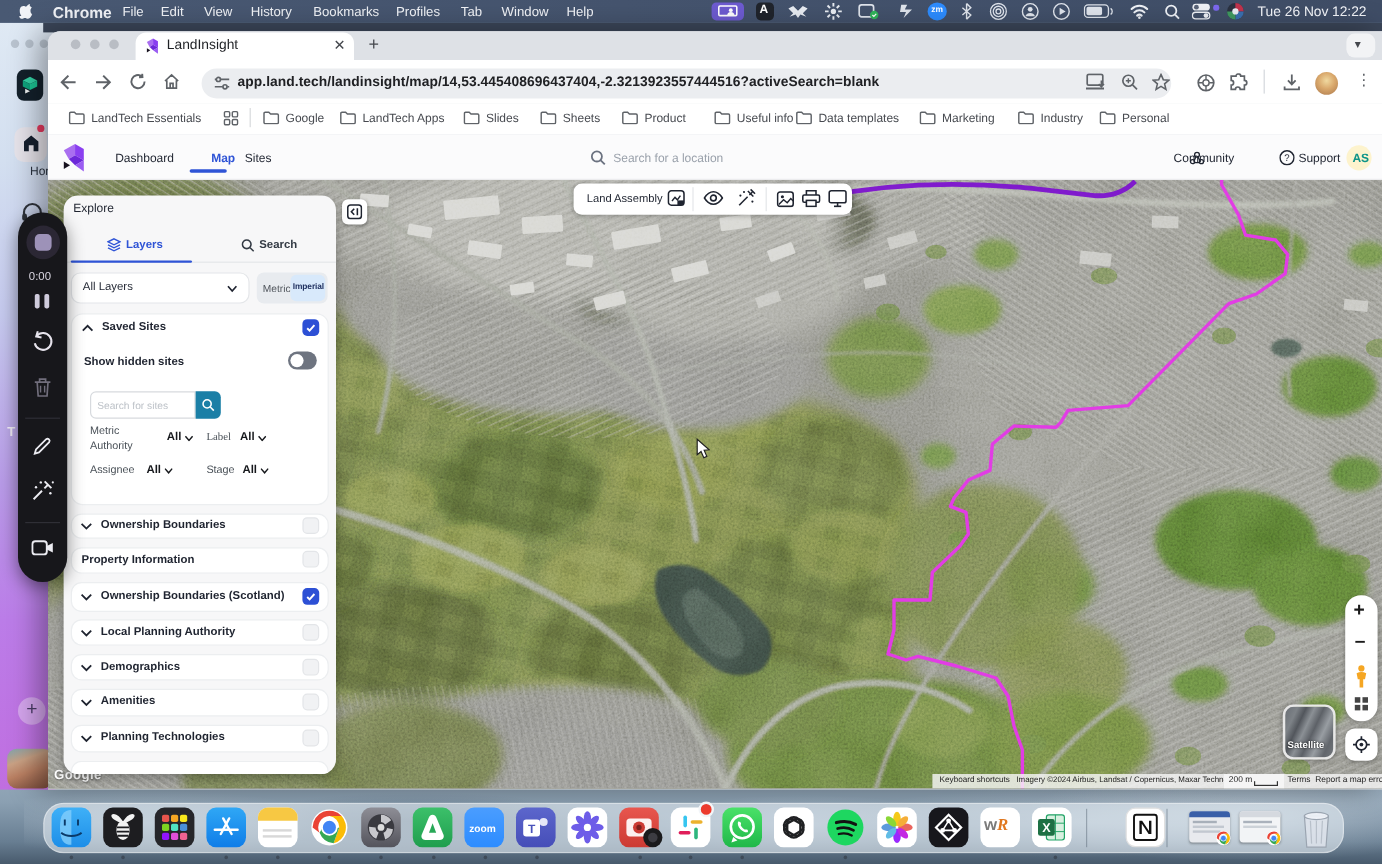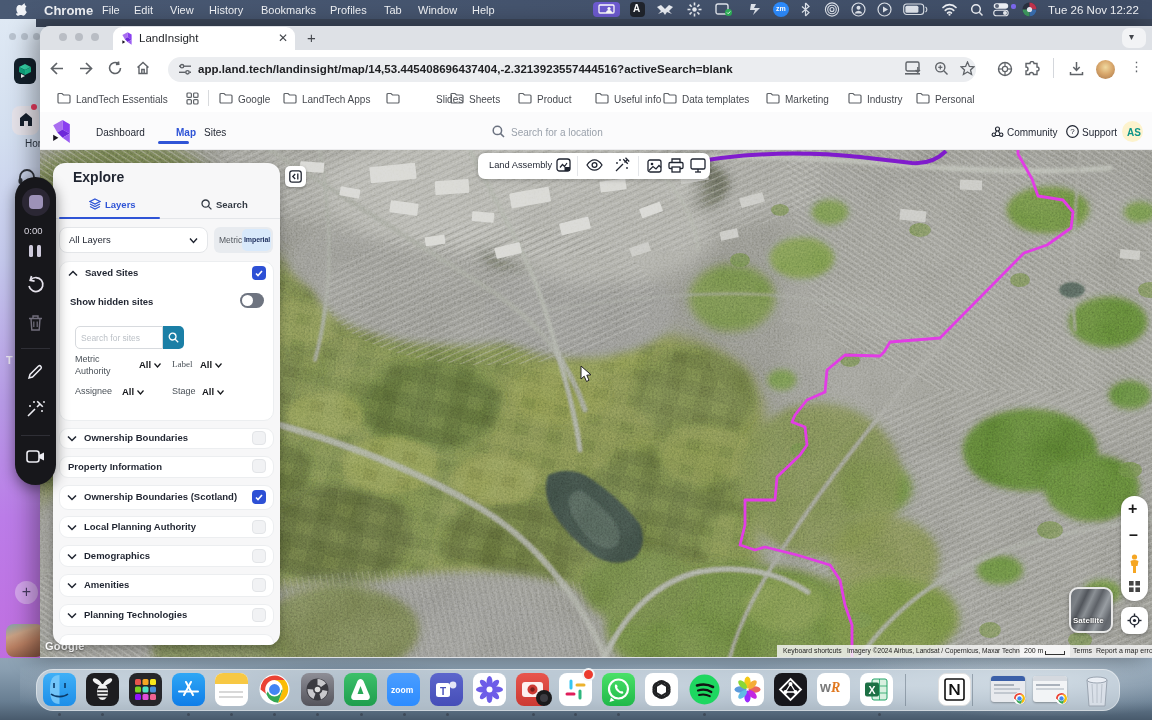--- a/index.html
+++ b/index.html
@@ -262,21 +262,21 @@
     <path d="M1 2.5 a1 1 0 0 1 1-1 h3 l1.5 1.5 h5.5 a1 1 0 0 1 1 1 v6 a1 1 0 0 1 -1 1 h-10 a1 1 0 0 1 -1-1 Z" fill="none" stroke="#5f6368" stroke-width="1.2"></path>
   </svg>
 <div class="bmtext" style="left:238px;">Google</div>
 <svg class="bmfolder" style="left:283px;" viewBox="0 0 14 12">
     <path d="M1 2.5 a1 1 0 0 1 1-1 h3 l1.5 1.5 h5.5 a1 1 0 0 1 1 1 v6 a1 1 0 0 1 -1 1 h-10 a1 1 0 0 1 -1-1 Z" fill="none" stroke="#5f6368" stroke-width="1.2"></path>
   </svg>
 <div class="bmtext" style="left:302px;">LandTech Apps</div>
 <svg class="bmfolder" style="left:386px;" viewBox="0 0 14 12">
     <path d="M1 2.5 a1 1 0 0 1 1-1 h3 l1.5 1.5 h5.5 a1 1 0 0 1 1 1 v6 a1 1 0 0 1 -1 1 h-10 a1 1 0 0 1 -1-1 Z" fill="none" stroke="#5f6368" stroke-width="1.2"></path>
   </svg>
-<div class="bmtext" style="left:405px;margin-left:31px;">Slides</div>
+<div class="bmtext" style="left:405px;">Slides</div>
 <svg class="bmfolder" style="left:450px;" viewBox="0 0 14 12">
     <path d="M1 2.5 a1 1 0 0 1 1-1 h3 l1.5 1.5 h5.5 a1 1 0 0 1 1 1 v6 a1 1 0 0 1 -1 1 h-10 a1 1 0 0 1 -1-1 Z" fill="none" stroke="#5f6368" stroke-width="1.2"></path>
   </svg>
 <div class="bmtext" style="left:469px;">Sheets</div>
 <svg class="bmfolder" style="left:518px;" viewBox="0 0 14 12">
     <path d="M1 2.5 a1 1 0 0 1 1-1 h3 l1.5 1.5 h5.5 a1 1 0 0 1 1 1 v6 a1 1 0 0 1 -1 1 h-10 a1 1 0 0 1 -1-1 Z" fill="none" stroke="#5f6368" stroke-width="1.2"></path>
   </svg>
 <div class="bmtext" style="left:537px;">Product</div>
 <svg class="bmfolder" style="left:595px;" viewBox="0 0 14 12">
     <path d="M1 2.5 a1 1 0 0 1 1-1 h3 l1.5 1.5 h5.5 a1 1 0 0 1 1 1 v6 a1 1 0 0 1 -1 1 h-10 a1 1 0 0 1 -1-1 Z" fill="none" stroke="#5f6368" stroke-width="1.2"></path>
@@ -317,21 +317,21 @@
   </svg>
 <div class="abs" style="left:511px;top:127px;font-size:10px;color:#9aa1ab;">Search for a location</div>
 <svg class="abs" style="left:991px;top:126px;" width="13" height="12" viewBox="0 0 13 12">
     <g fill="none" stroke="#1f2430" stroke-width="1.1">
       <circle cx="6.5" cy="3" r="2"></circle>
       <circle cx="2.8" cy="8.7" r="1.7"></circle>
       <circle cx="10.2" cy="8.7" r="1.7"></circle>
       <path d="M4.3 7.5 L5.6 4.8 M8.7 7.5 L7.4 4.8 M4.5 9.5 L8.5 9.5"></path>
     </g>
   </svg>
-<div class="abs" style="left:1007px;top:127px;font-size:10px;color:#1f2430;">Community</div>
+<div class="abs" style="left:978px;top:127px;font-size:10px;color:#1f2430;">Community</div>
 <svg class="abs" style="left:1066px;top:125px;" width="13" height="13" viewBox="0 0 13 13">
     <circle cx="6.5" cy="6.5" r="5.8" fill="none" stroke="#1f2430" stroke-width="1.2"></circle>
     <text x="6.5" y="9.3" font-size="8" text-anchor="middle" fill="#1f2430" font-family="Liberation Sans">?</text>
   </svg>
 <div class="abs" style="left:1082px;top:127px;font-size:10px;color:#1f2430;">Support</div>
 <div class="abs" style="left:1122px;top:121px;width:21px;height:21px;border-radius:50%;background:#fdf3cd;"></div>
 <div class="abs" style="left:1127px;top:127px;font-size:10px;font-weight:700;color:#0d9488;">AS</div>
 
 <div class="abs" id="maparea" style="left:40px;top:150px;width:1112px;height:507px;overflow:hidden;background:#95958c;">
 <svg width="1112" height="507" viewBox="0 0 1112 507">
@@ -639,21 +639,21 @@
 <div class="abs" style="left:984px;top:497px;font-size:7px;color:#222;">200 m</div>
 <div class="abs" style="left:1005px;top:501px;width:20px;height:3.5px;border:1px solid #333;border-top:none;"></div>
 <div class="abs" style="left:1033px;top:497px;font-size:7px;color:#222;">Terms</div>
 <div class="abs" style="left:1056px;top:497px;font-size:7px;color:#222;white-space:nowrap;">Report a map error</div>
 
 
 <div class="abs" style="left:5px;top:490px;font-size:11px;font-weight:600;color:#fff;text-shadow:0 1px 2px rgba(0,0,0,0.5);letter-spacing:0.3px;">Google</div>
 </div>
 
 <div class="abs" id="panel" style="left:53px;top:163px;width:227px;height:482px;border-radius:12px;background:#f7f7f8;box-shadow:0 3px 10px rgba(0,0,0,0.28);overflow:hidden;">
-  <div class="abs" style="left:20px;top:6px;font-size:14px;font-weight:700;color:#1f2430;">Explore</div>
+  <div class="abs" style="left:8px;top:6px;font-size:10px;font-weight:400;color:#1f2430;">Explore</div>
   <svg class="abs" style="left:36px;top:35px;" width="12" height="12" viewBox="0 0 12 12">
       <g fill="none" stroke="#2f54d6" stroke-width="1.2">
         <path d="M6 1 L11 3.5 L6 6 L1 3.5 Z"></path>
         <path d="M1 6 L6 8.5 L11 6"></path>
         <path d="M1 8.5 L6 11 L11 8.5"></path>
       </g>
     </svg>
   <div class="abs" style="left:52px;top:36px;font-size:9.5px;font-weight:600;color:#2f54d6;">Layers</div>
   <svg class="abs" style="left:148px;top:36px;" width="11" height="11" viewBox="0 0 11 11">
       <circle cx="4.6" cy="4.6" r="3.6" fill="none" stroke="#333a44" stroke-width="1.3"></circle>

